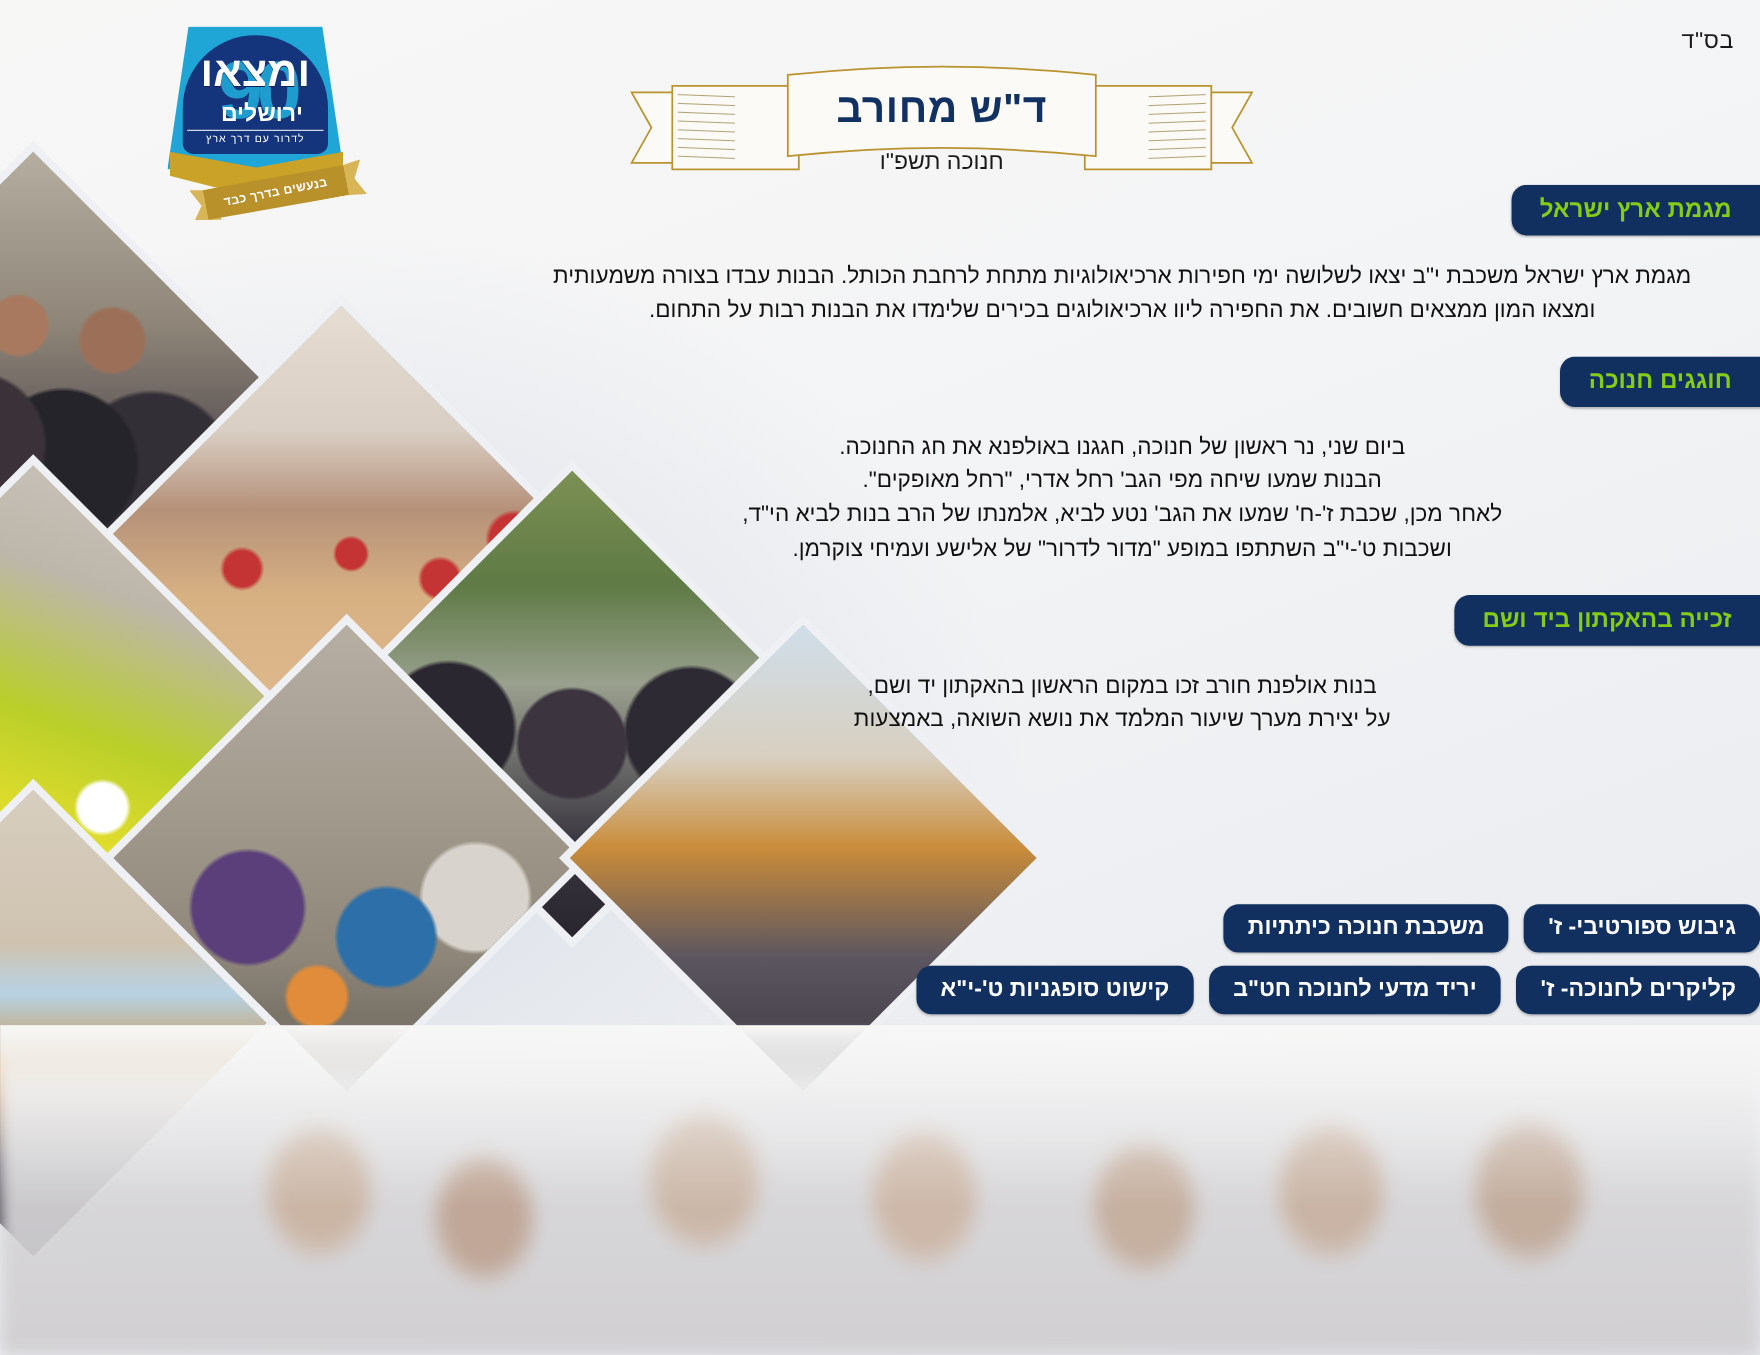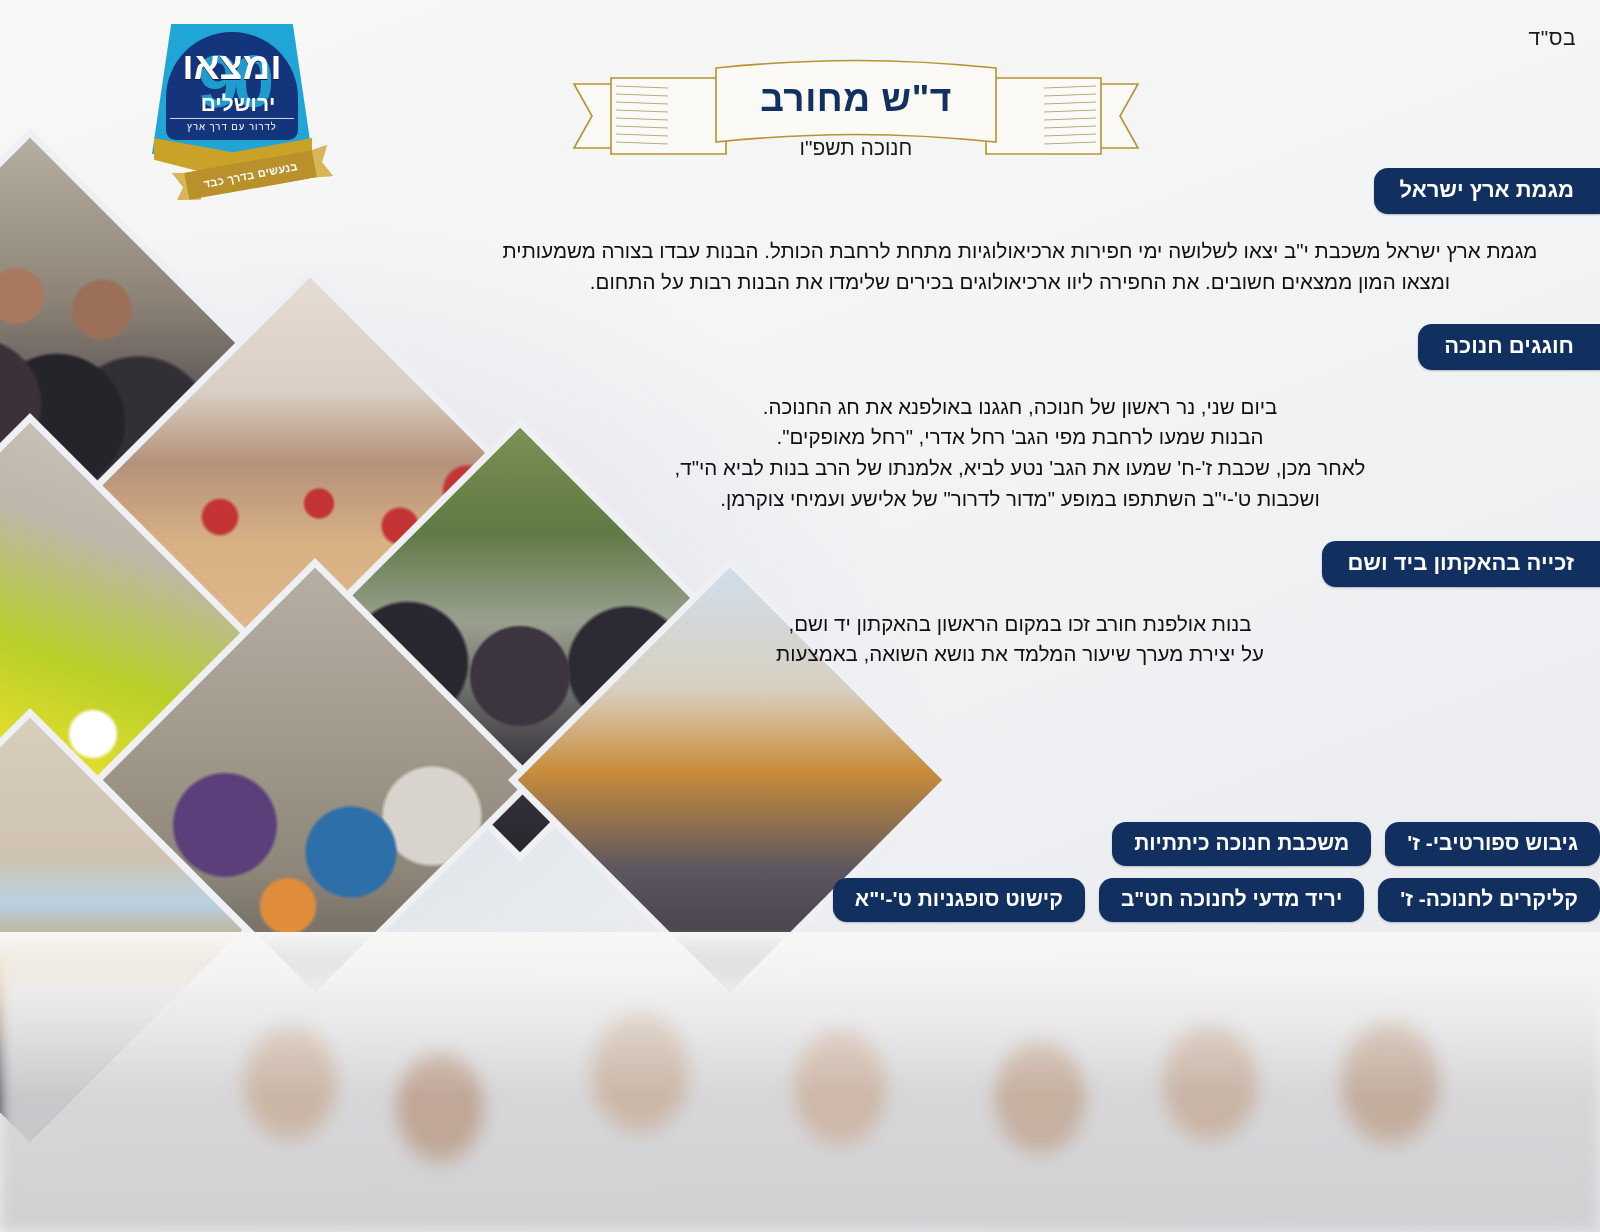--- a/index.html
+++ b/index.html
@@ -166,21 +166,21 @@
   }
   .bottom-fade{
     position:absolute;left:0;bottom:0;width:1600px;height:300px;
     background:linear-gradient(180deg,rgba(247,247,246,1) 0%,rgba(247,247,246,.55) 22%,rgba(247,247,246,0) 55%);
   }
 
   
   .content{position:absolute;right:0;top:168px;width:1160px;}
   .pill{
     display:inline-block;
-    background:#11305f;color:#ffffff;
+    background:#11305f;color:#84cc16;
     font-size:22px;font-weight:bold;
     padding:9px 26px 11px 26px;
     border-radius:14px 0 0 14px;
     float:right;clear:both;
     margin-bottom:14px;
     box-shadow:0 1px 2px rgba(0,0,0,.25);
     text-align:center;
   }
   .sect{clear:both;overflow:hidden;margin-bottom:8px;}
   .para{
@@ -295,21 +295,21 @@
       <div class="para">
         <p>מגמת ארץ ישראל משכבת י"ב יצאו לשלושה ימי חפירות ארכיאולוגיות מתחת לרחבת הכותל. הבנות עבדו בצורה משמעותית</p>
         <p>ומצאו המון ממצאים חשובים. את החפירה ליוו ארכיאולוגים בכירים שלימדו את הבנות רבות על התחום.</p>
       </div>
     </div>
 
     <div class="sect" style="margin-top:26px;">
       <div class="pill">חוגגים חנוכה</div>
       <div class="para">
         <p>ביום שני, נר ראשון של חנוכה, חגגנו באולפנא את חג החנוכה.</p>
-        <p>הבנות שמעו לרחבת מפי הגב' רחל אדרי, "רחל מאופקים".</p>
+        <p>הבנות שמעו שיחה מפי הגב' רחל אדרי, "רחל מאופקים".</p>
         <p>לאחר מכן, שכבת ז'-ח' שמעו את הגב' נטע לביא, אלמנתו של הרב בנות לביא הי"ד,</p>
         <p>ושכבות ט'-י"ב השתתפו במופע "מדור לדרור" של אלישע ועמיחי צוקרמן.</p>
       </div>
     </div>
 
     <div class="sect" style="margin-top:26px;">
       <div class="pill">זכייה בהאקתון ביד ושם</div>
       <div class="para">
         <p>בנות אולפנת חורב זכו במקום הראשון בהאקתון יד ושם,</p>
         <p>על יצירת מערך שיעור המלמד את נושא השואה, באמצעות</p>

